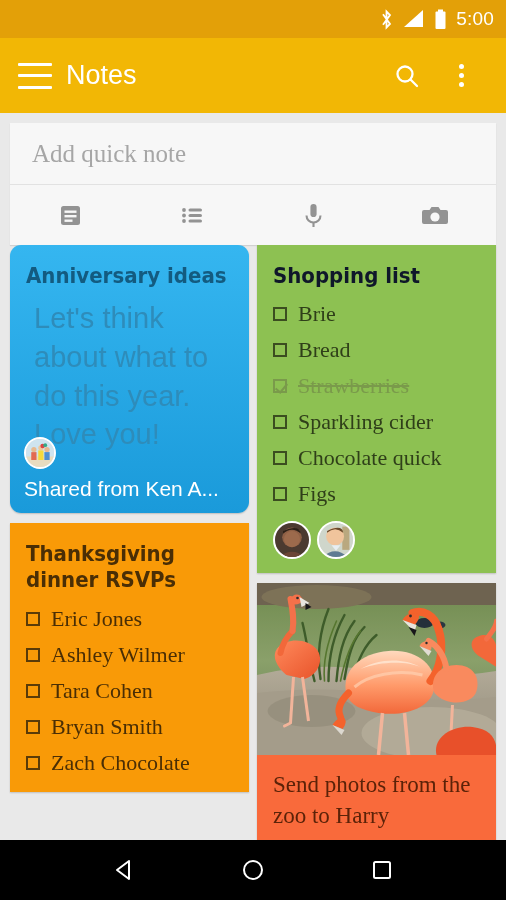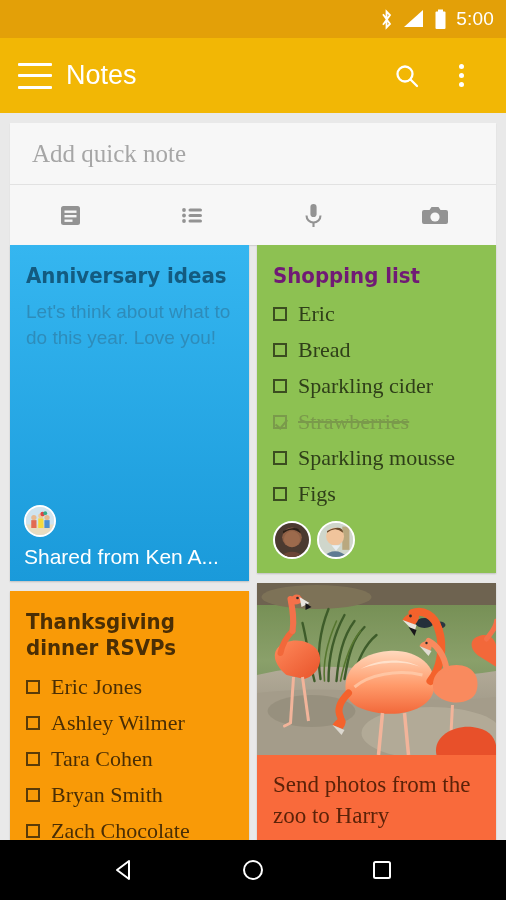--- a/index.html
+++ b/index.html
@@ -48,38 +48,39 @@
            display:flex; gap:8px; padding:0 10px; align-items:flex-start; }
   .col { flex:1; display:flex; flex-direction:column; gap:10px; min-width:0; }
   .card { box-shadow:0 1px 1.5px rgba(0,0,0,.18); overflow:hidden; position:relative; cursor:pointer; }
 
   .card-title {
     font-family:"DejaVu Sans Condensed","Liberation Sans", sans-serif;
     font-weight:bold; font-size:22px; line-height:1.2;
   }
 
   
-  .card-anniv { background:linear-gradient(180deg,#35b6f0 0%,#1a9ada 100%); padding:18px 16px 0 16px; height:336px; }
+  .card-anniv { background:linear-gradient(180deg,#35b6f0 0%,#1a9ada 100%); padding:18px 16px 0 16px; height:268px;border-radius:11px; }
   .card-anniv .card-title { color:#135b80; }
   .anniv-body {
     font-family:"Liberation Sans", sans-serif; font-weight:300;
-    font-size:19px; line-height:1.33; color:#2e8cba; margin-top:10px;
+    font-size:29px; line-height:1.33; color:#2e8cba; margin-top:10px;
     word-wrap:break-word;
+    margin-left:8px;
   }
   .anniv-footer { position:absolute; left:14px; right:10px; bottom:12px; }
   .shared-row { display:flex; align-items:flex-end; }
   .avatar { border-radius:50%; overflow:hidden; flex:none; border:2px solid #fff; background:#ddd; }
   .av-sm { width:32px; height:32px; }
   .av-md { width:38px; height:38px; }
   .shared-label { color:#fff; font-size:21px; margin-top:8px; white-space:nowrap; overflow:hidden; }
   .shared-time { color:#d2ecf8; font-size:17px; margin-top:2px; }
 
   
   .card-shop { background:#8dc152; padding:18px 16px 14px 16px; }
-  .card-shop .card-title { color:#701a75; }
+  .card-shop .card-title { color:#0f172a; }
   .chk-list { margin-top:12px; display:flex; flex-direction:column; gap:10px; }
   .chk-item { display:flex; align-items:center; gap:11px;
     font-family:"Liberation Serif", serif; font-size:22px; }
   .chk-box { width:14px; height:14px; border:2px solid #3b4d20; flex:none; position:relative; }
   .chk-item.shop { color:#2f3f19; }
   .chk-item.done { color:#7a9a4b; }
   .chk-item.done .chk-box { border-color:#7a9a4b; }
   .chk-item.done .chk-box::after {
     content:""; position:absolute; left:3px; top:0px; width:5px; height:10px;
     border-right:2px solid #7a9a4b; border-bottom:2px solid #7a9a4b;
@@ -250,37 +251,37 @@
 
     </div>
 
     <div class="col">
 
       <div class="card card-shop">
         <div class="card-title">Shopping list</div>
         <div class="chk-list">
           <div class="chk-item shop">
             <span class="chk-box"></span>
-            <span class="chk-label">Eric</span>
+            <span class="chk-label">Brie</span>
           </div>
           <div class="chk-item shop">
             <span class="chk-box"></span>
             <span class="chk-label">Bread</span>
           </div>
+          <div class="chk-item done">
+            <span class="chk-box"></span>
+            <span class="chk-label">Strawberries</span>
+          </div>
           <div class="chk-item shop">
             <span class="chk-box"></span>
             <span class="chk-label">Sparkling cider</span>
           </div>
-          <div class="chk-item done">
-            <span class="chk-box"></span>
-            <span class="chk-label">Strawberries</span>
-          </div>
           <div class="chk-item shop">
             <span class="chk-box"></span>
-            <span class="chk-label">Sparkling mousse</span>
+            <span class="chk-label">Chocolate quick</span>
           </div>
           <div class="chk-item shop">
             <span class="chk-box"></span>
             <span class="chk-label">Figs</span>
           </div>
         </div>
         <div class="shop-avatars">
           <div class="avatar av-md">
             <svg width="100%" height="100%" viewBox="0 0 38 38">
               <rect width="38" height="38" fill="#4b3a30"></rect>

